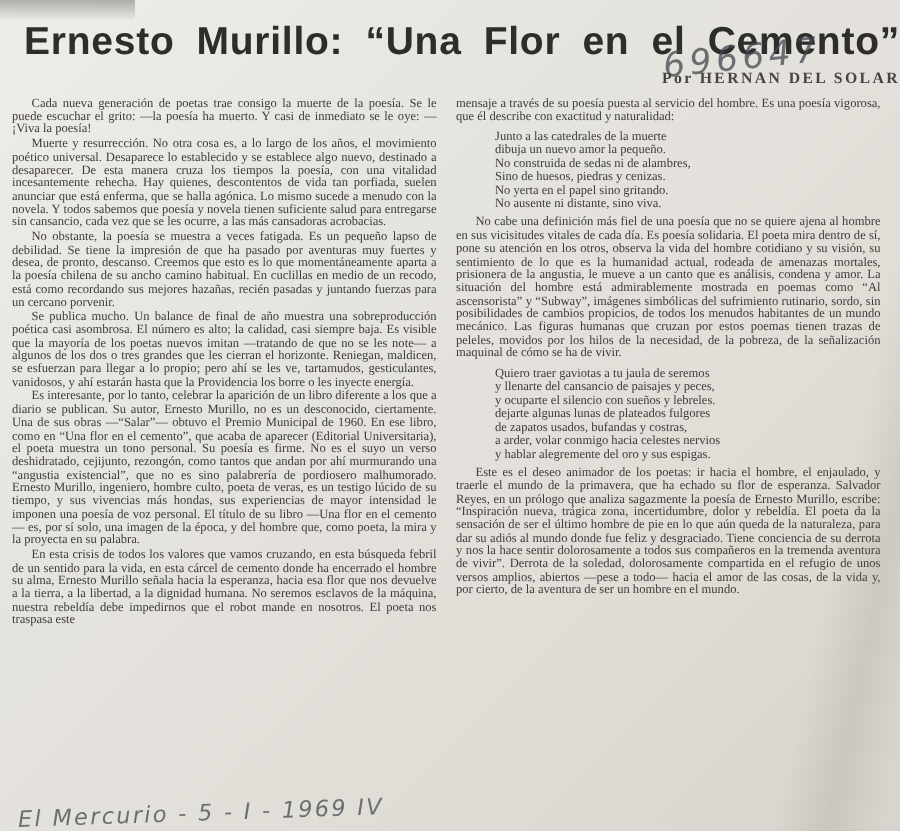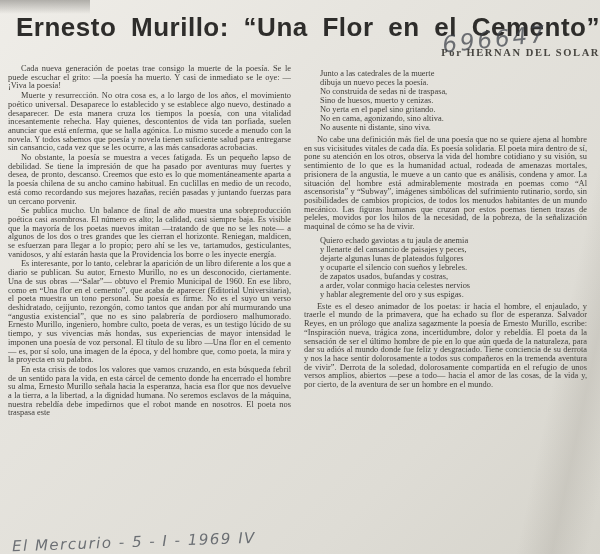--- a/index.html
+++ b/index.html
@@ -58,21 +58,21 @@
   }
   .col{
     width:283px;
     font-size:8.4px;
     line-height:8.7px;
     text-align:justify;
     color:#3e3c38;
   }
   .col p{ margin:0 0 1px 0; text-indent:13px; }
   .poem{
-    margin:4px 0 4px 16px;
+    margin:4px 0 4px 26px;
     text-align:left;
   }
   .poem div{ line-height:9px; }
   .source-note{
     position:absolute; left:12px; bottom:3px;
     font-family:"DejaVu Sans", sans-serif;
     font-style:italic;
     font-size:15px;
     letter-spacing:1.5px;
     color:rgba(78,82,90,0.8);
@@ -98,38 +98,38 @@
     <div class="col">
       <p>Cada nueva generación de poetas trae consigo la muerte de la poesía. Se le puede escuchar el grito: —la poesía ha muerto. Y casi de inmediato se le oye: —¡Viva la poesía!</p>
       <p>Muerte y resurrección. No otra cosa es, a lo largo de los años, el movimiento poético universal. Desaparece lo establecido y se establece algo nuevo, destinado a desaparecer. De esta manera cruza los tiempos la poesía, con una vitalidad incesantemente rehecha. Hay quienes, descontentos de vida tan porfiada, suelen anunciar que está enferma, que se halla agónica. Lo mismo sucede a menudo con la novela. Y todos sabemos que poesía y novela tienen suficiente salud para entregarse sin cansancio, cada vez que se les ocurre, a las más cansadoras acrobacias.</p>
       <p>No obstante, la poesía se muestra a veces fatigada. Es un pequeño lapso de debilidad. Se tiene la impresión de que ha pasado por aventuras muy fuertes y desea, de pronto, descanso. Creemos que esto es lo que momentáneamente aparta a la poesía chilena de su ancho camino habitual. En cuclillas en medio de un recodo, está como recordando sus mejores hazañas, recién pasadas y juntando fuerzas para un cercano porvenir.</p>
       <p>Se publica mucho. Un balance de final de año muestra una sobreproducción poética casi asombrosa. El número es alto; la calidad, casi siempre baja. Es visible que la mayoría de los poetas nuevos imitan —tratando de que no se les note— a algunos de los dos o tres grandes que les cierran el horizonte. Reniegan, maldicen, se esfuerzan para llegar a lo propio; pero ahí se les ve, tartamudos, gesticulantes, vanidosos, y ahí estarán hasta que la Providencia los borre o les inyecte energía.</p>
       <p>Es interesante, por lo tanto, celebrar la aparición de un libro diferente a los que a diario se publican. Su autor, Ernesto Murillo, no es un desconocido, ciertamente. Una de sus obras —“Salar”— obtuvo el Premio Municipal de 1960. En ese libro, como en “Una flor en el cemento”, que acaba de aparecer (Editorial Universitaria), el poeta muestra un tono personal. Su poesía es firme. No es el suyo un verso deshidratado, cejijunto, rezongón, como tantos que andan por ahí murmurando una “angustia existencial”, que no es sino palabrería de pordiosero malhumorado. Ernesto Murillo, ingeniero, hombre culto, poeta de veras, es un testigo lúcido de su tiempo, y sus vivencias más hondas, sus experiencias de mayor intensidad le imponen una poesía de voz personal. El título de su libro —Una flor en el cemento— es, por sí solo, una imagen de la época, y del hombre que, como poeta, la mira y la proyecta en su palabra.</p>
       <p>En esta crisis de todos los valores que vamos cruzando, en esta búsqueda febril de un sentido para la vida, en esta cárcel de cemento donde ha encerrado el hombre su alma, Ernesto Murillo señala hacia la esperanza, hacia esa flor que nos devuelve a la tierra, a la libertad, a la dignidad humana. No seremos esclavos de la máquina, nuestra rebeldía debe impedirnos que el robot mande en nosotros. El poeta nos traspasa este</p>
     </div>
 
     <div class="col">
+      <p style="text-indent:0;">mensaje a través de su poesía puesta al servicio del hombre. Es una poesía vigorosa, que él describe con exactitud y naturalidad:</p>
 
       <div class="poem">
         <div>Junto a las catedrales de la muerte</div>
-        <div>dibuja un nuevo peces la poesía.</div>
-        <div>No construida de sedas ni de traspasa,</div>
-        <div>Sino de huesos, muerto y cenizas.</div>
+        <div>dibuja un nuevo amor la pequeño.</div>
+        <div>No construida de sedas ni de alambres,</div>
+        <div>Sino de huesos, piedras y cenizas.</div>
         <div>No yerta en el papel sino gritando.</div>
-        <div>No en cama, agonizando, sino altiva.</div>
         <div>No ausente ni distante, sino viva.</div>
       </div>
 
       <p>No cabe una definición más fiel de una poesía que no se quiere ajena al hombre en sus vicisitudes vitales de cada día. Es poesía solidaria. El poeta mira dentro de sí, pone su atención en los otros, observa la vida del hombre cotidiano y su visión, su sentimiento de lo que es la humanidad actual, rodeada de amenazas mortales, prisionera de la angustia, le mueve a un canto que es análisis, condena y amor. La situación del hombre está admirablemente mostrada en poemas como “Al ascensorista” y “Subway”, imágenes simbólicas del sufrimiento rutinario, sordo, sin posibilidades de cambios propicios, de todos los menudos habitantes de un mundo mecánico. Las figuras humanas que cruzan por estos poemas tienen trazas de peleles, movidos por los hilos de la necesidad, de la pobreza, de la señalización maquinal de cómo se ha de vivir.</p>
 
       <div class="poem">
-        <div>Quiero echado gaviotas a tu jaula de anemia</div>
+        <div>Quiero traer gaviotas a tu jaula de seremos</div>
         <div>y llenarte del cansancio de paisajes y peces,</div>
+        <div>y ocuparte el silencio con sueños y lebreles.</div>
         <div>dejarte algunas lunas de plateados fulgores</div>
-        <div>y ocuparte el silencio con sueños y lebreles.</div>
         <div>de zapatos usados, bufandas y costras,</div>
         <div>a arder, volar conmigo hacia celestes nervios</div>
         <div>y hablar alegremente del oro y sus espigas.</div>
       </div>
 
       <p>Este es el deseo animador de los poetas: ir hacia el hombre, el enjaulado, y traerle el mundo de la primavera, que ha echado su flor de esperanza. Salvador Reyes, en un prólogo que analiza sagazmente la poesía de Ernesto Murillo, escribe: “Inspiración nueva, trágica zona, incertidumbre, dolor y rebeldía. El poeta da la sensación de ser el último hombre de pie en lo que aún queda de la naturaleza, para dar su adiós al mundo donde fue feliz y desgraciado. Tiene conciencia de su derrota y nos la hace sentir dolorosamente a todos sus compañeros en la tremenda aventura de vivir”. Derrota de la soledad, dolorosamente compartida en el refugio de unos versos amplios, abiertos —pese a todo— hacia el amor de las cosas, de la vida y, por cierto, de la aventura de ser un hombre en el mundo.</p>
     </div>
 
   </div>
 

